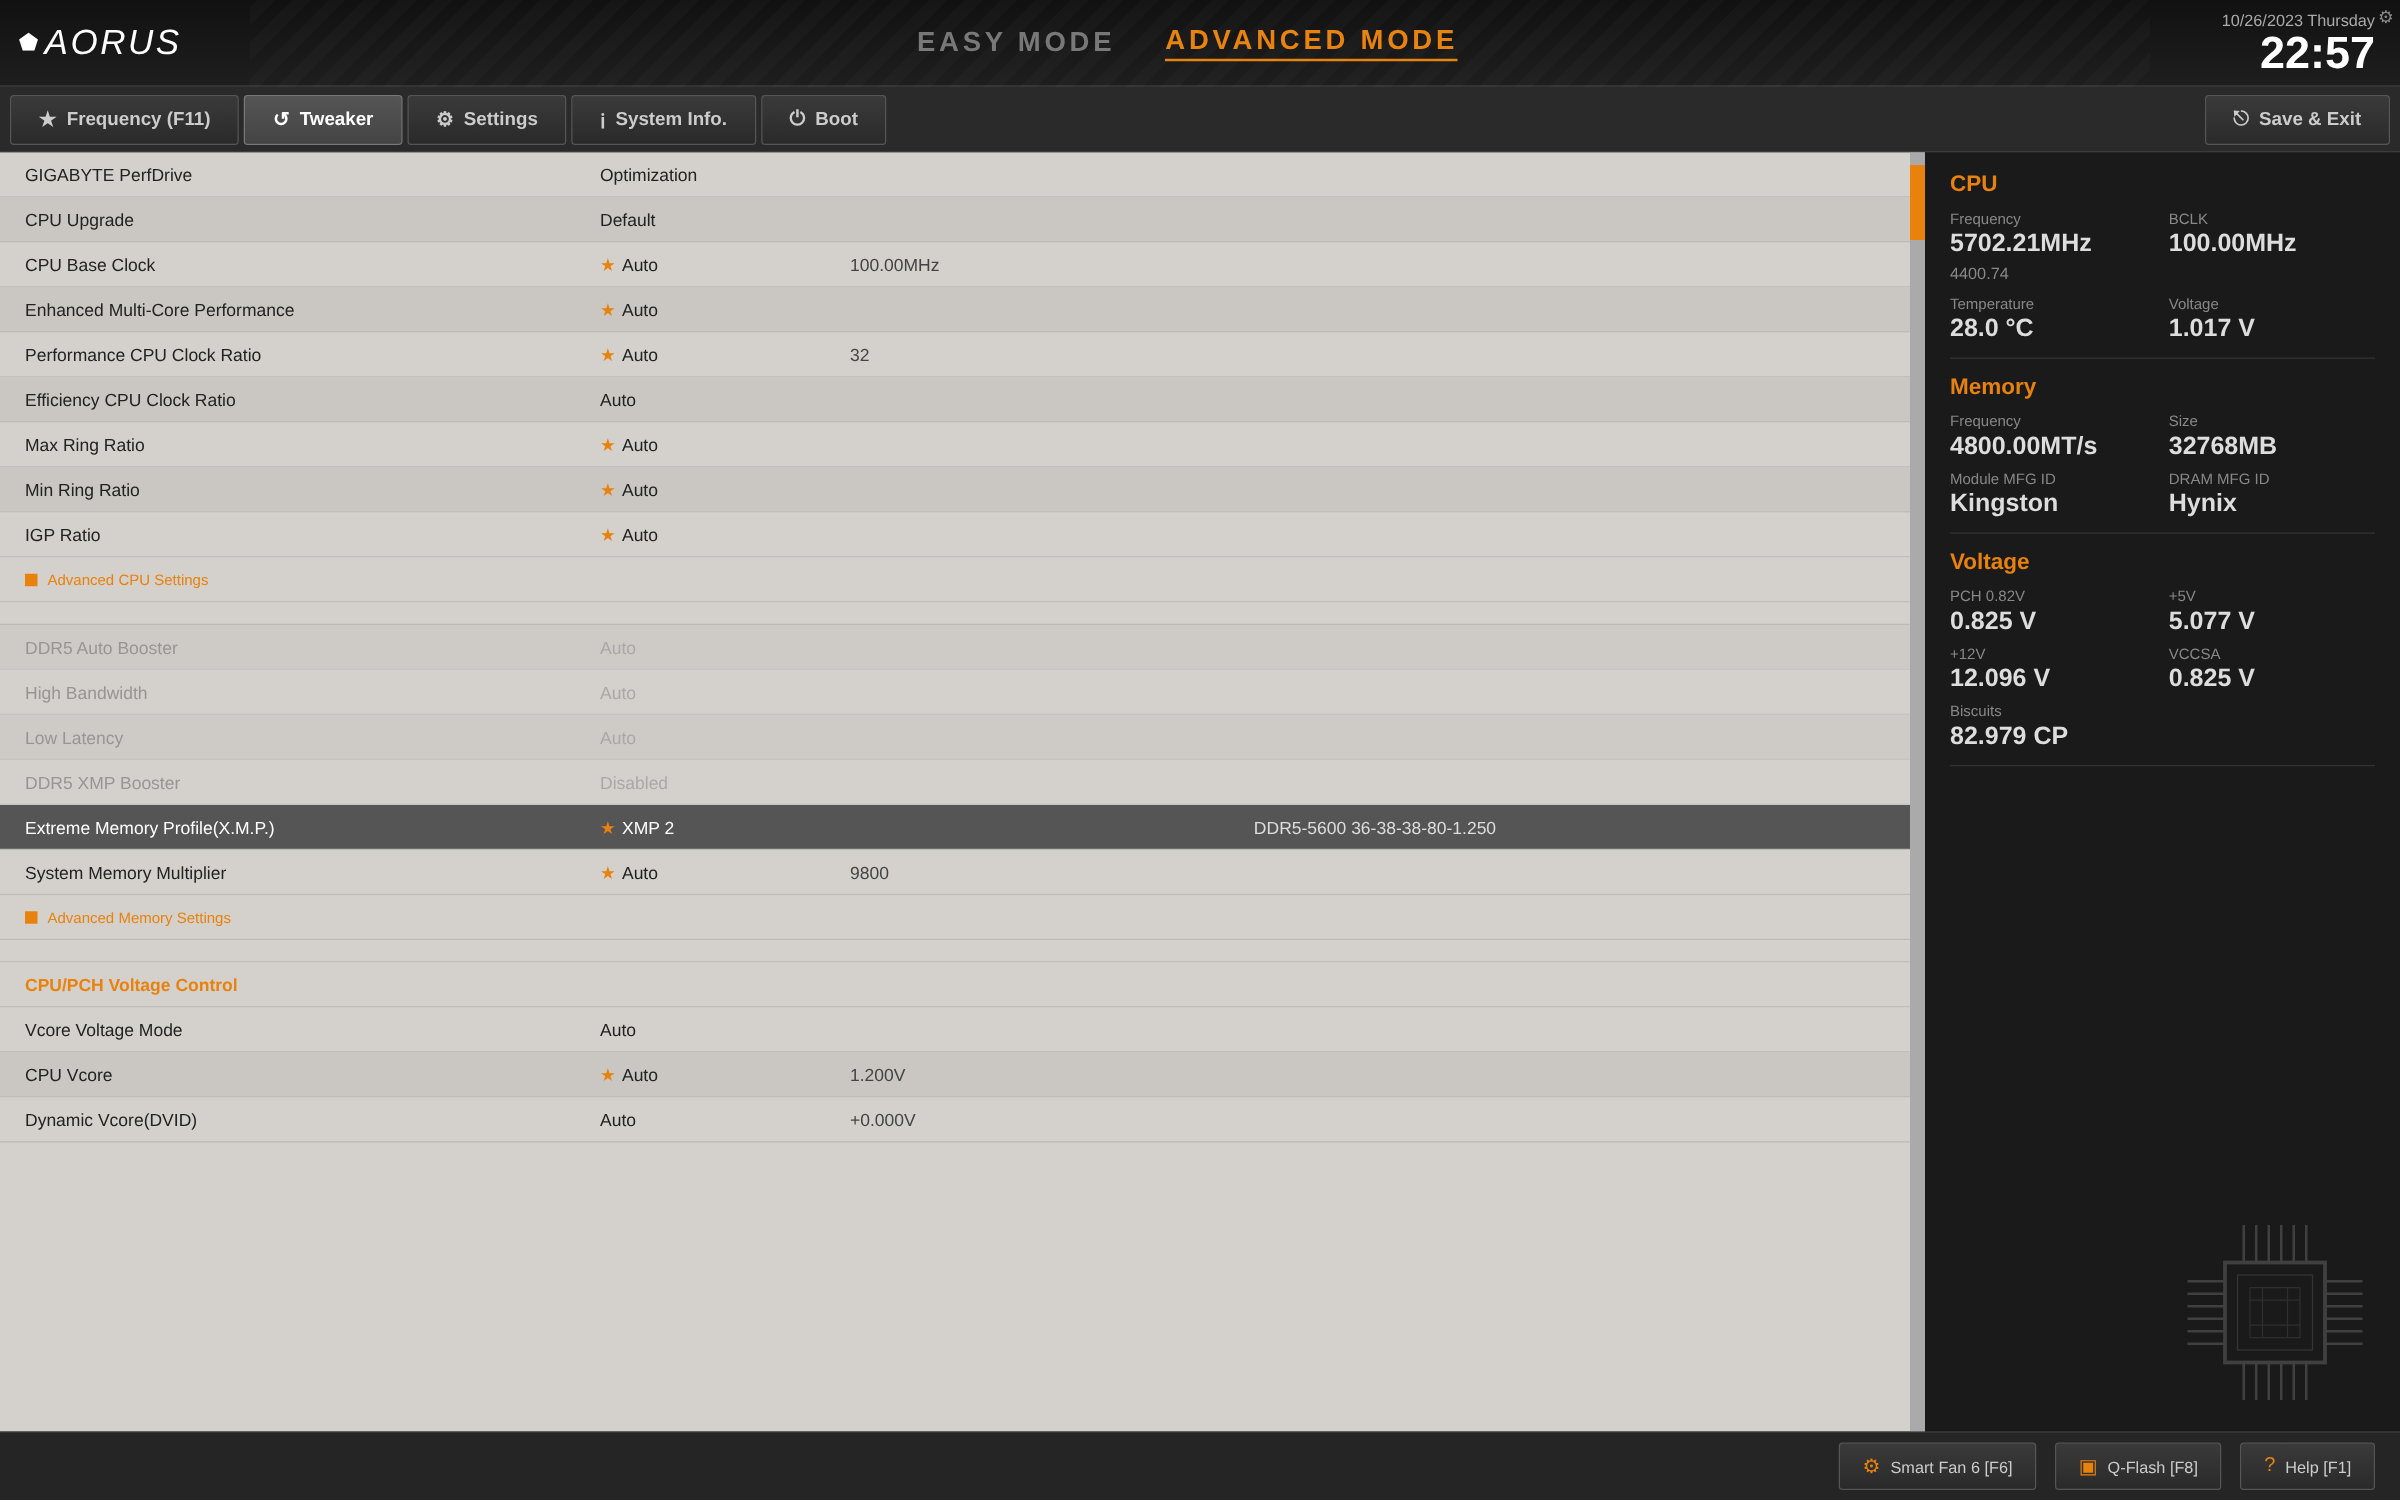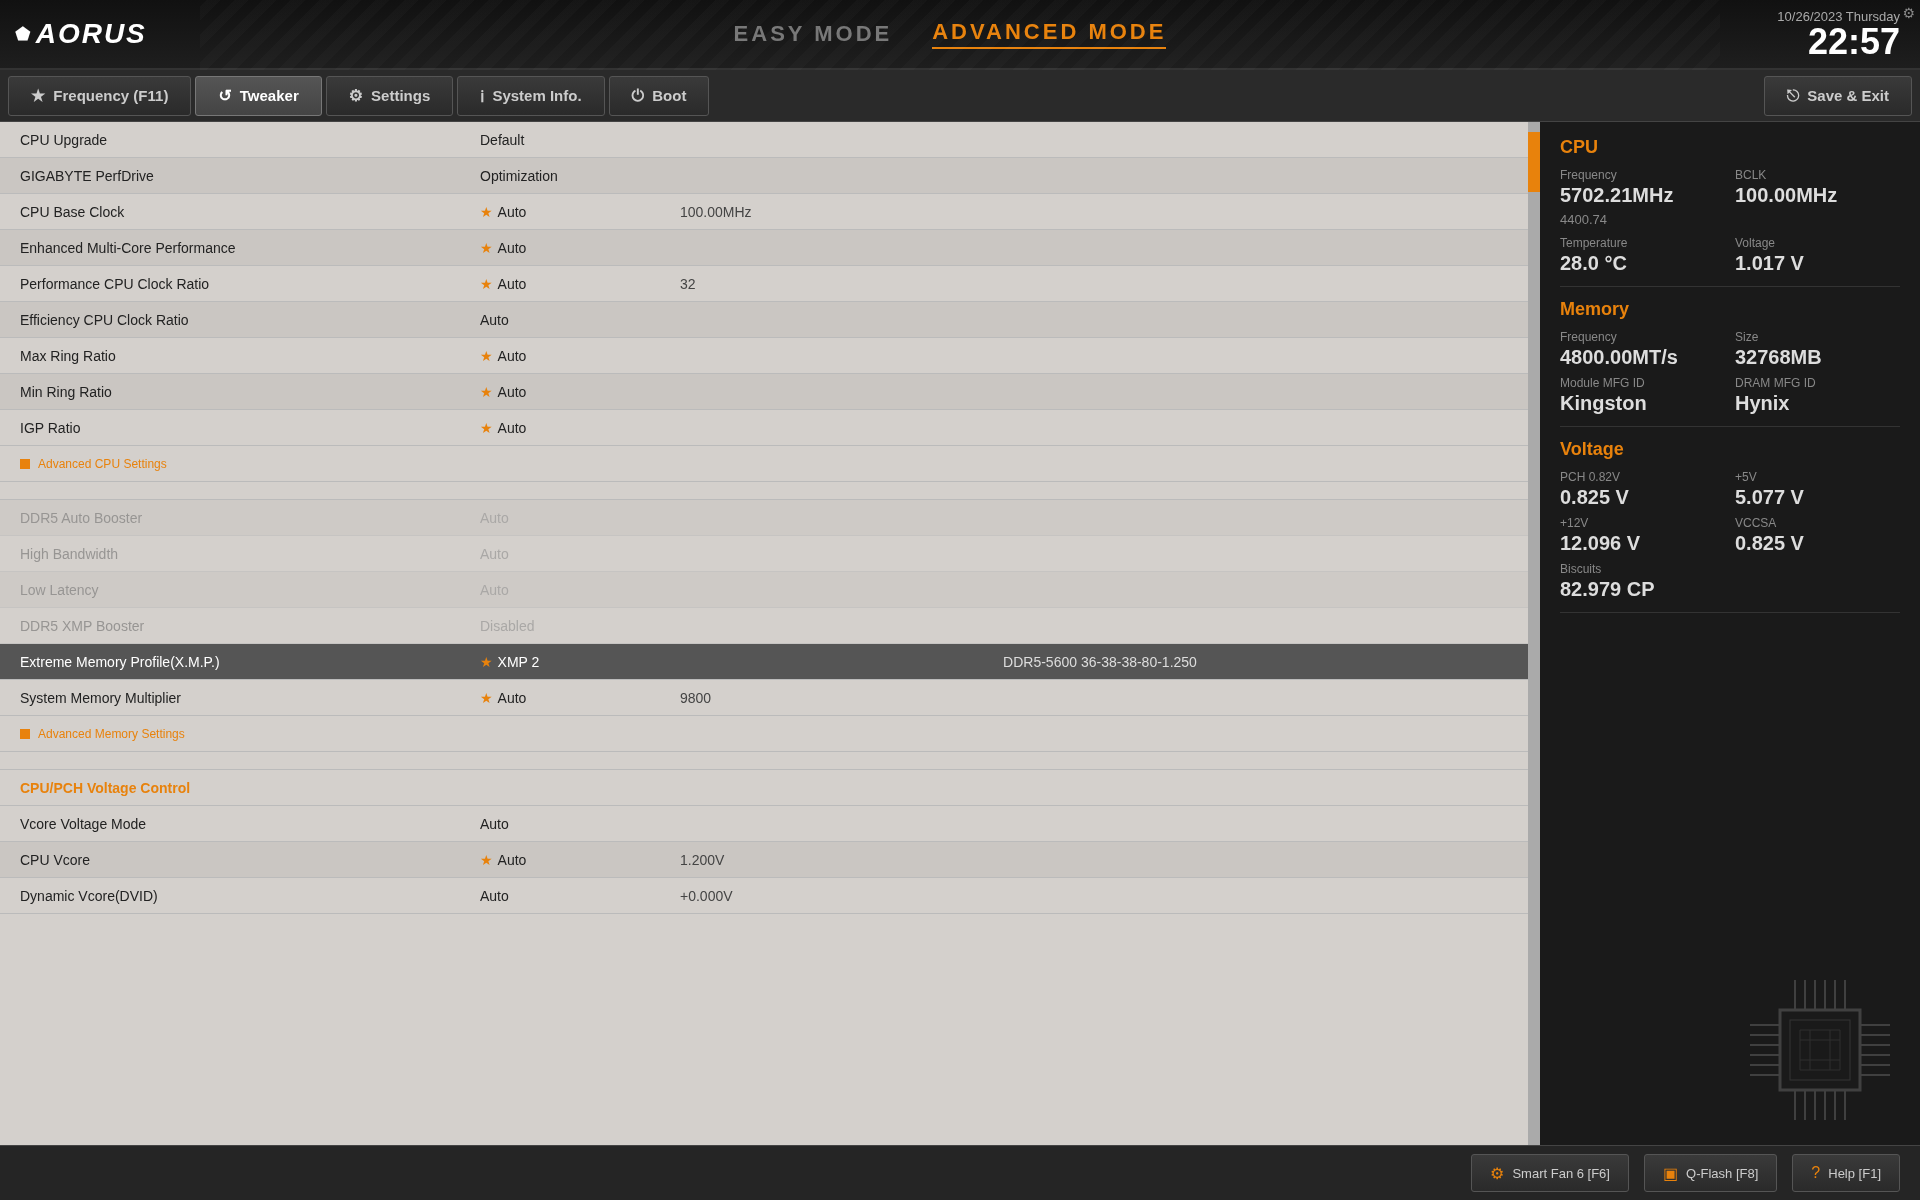--- a/index.html
+++ b/index.html
@@ -25,21 +25,21 @@
     .logo-area {
       width: 200px;
       padding-left: 15px;
       display: flex;
       align-items: center;
     }
 
     .logo-text {
       color: #fff;
       font-size: 28px;
-      font-weight: bold;
+      font-weight: normal;
       font-style: italic;
       letter-spacing: 2px;
     }
 
     .logo-icon {
       color: #fff;
       font-size: 18px;
       margin-right: 5px;
     }
 
@@ -410,28 +410,28 @@
     <span>Save &amp; Exit</span>
   </div>
 </div>
 
 <div class="main-content">
 
   <div class="settings-panel">
     <div class="settings-scroll">
 
       <div class="settings-row">
+        <span class="settings-label">GIGABYTE PerfDrive</span>
+        <span class="settings-value">Optimization</span>
+        <span class="settings-value2"></span>
+      </div>
+
+      <div class="settings-row">
         <span class="settings-label">CPU Upgrade</span>
         <span class="settings-value">Default</span>
-        <span class="settings-value2"></span>
-      </div>
-
-      <div class="settings-row">
-        <span class="settings-label">GIGABYTE PerfDrive</span>
-        <span class="settings-value">Optimization</span>
         <span class="settings-value2"></span>
       </div>
 
       <div class="settings-row">
         <span class="settings-label">CPU Base Clock</span>
         <span class="settings-value">
           <span class="star-icon">★</span>
           <span>Auto</span>
         </span>
         <span class="settings-value2">100.00MHz</span>

